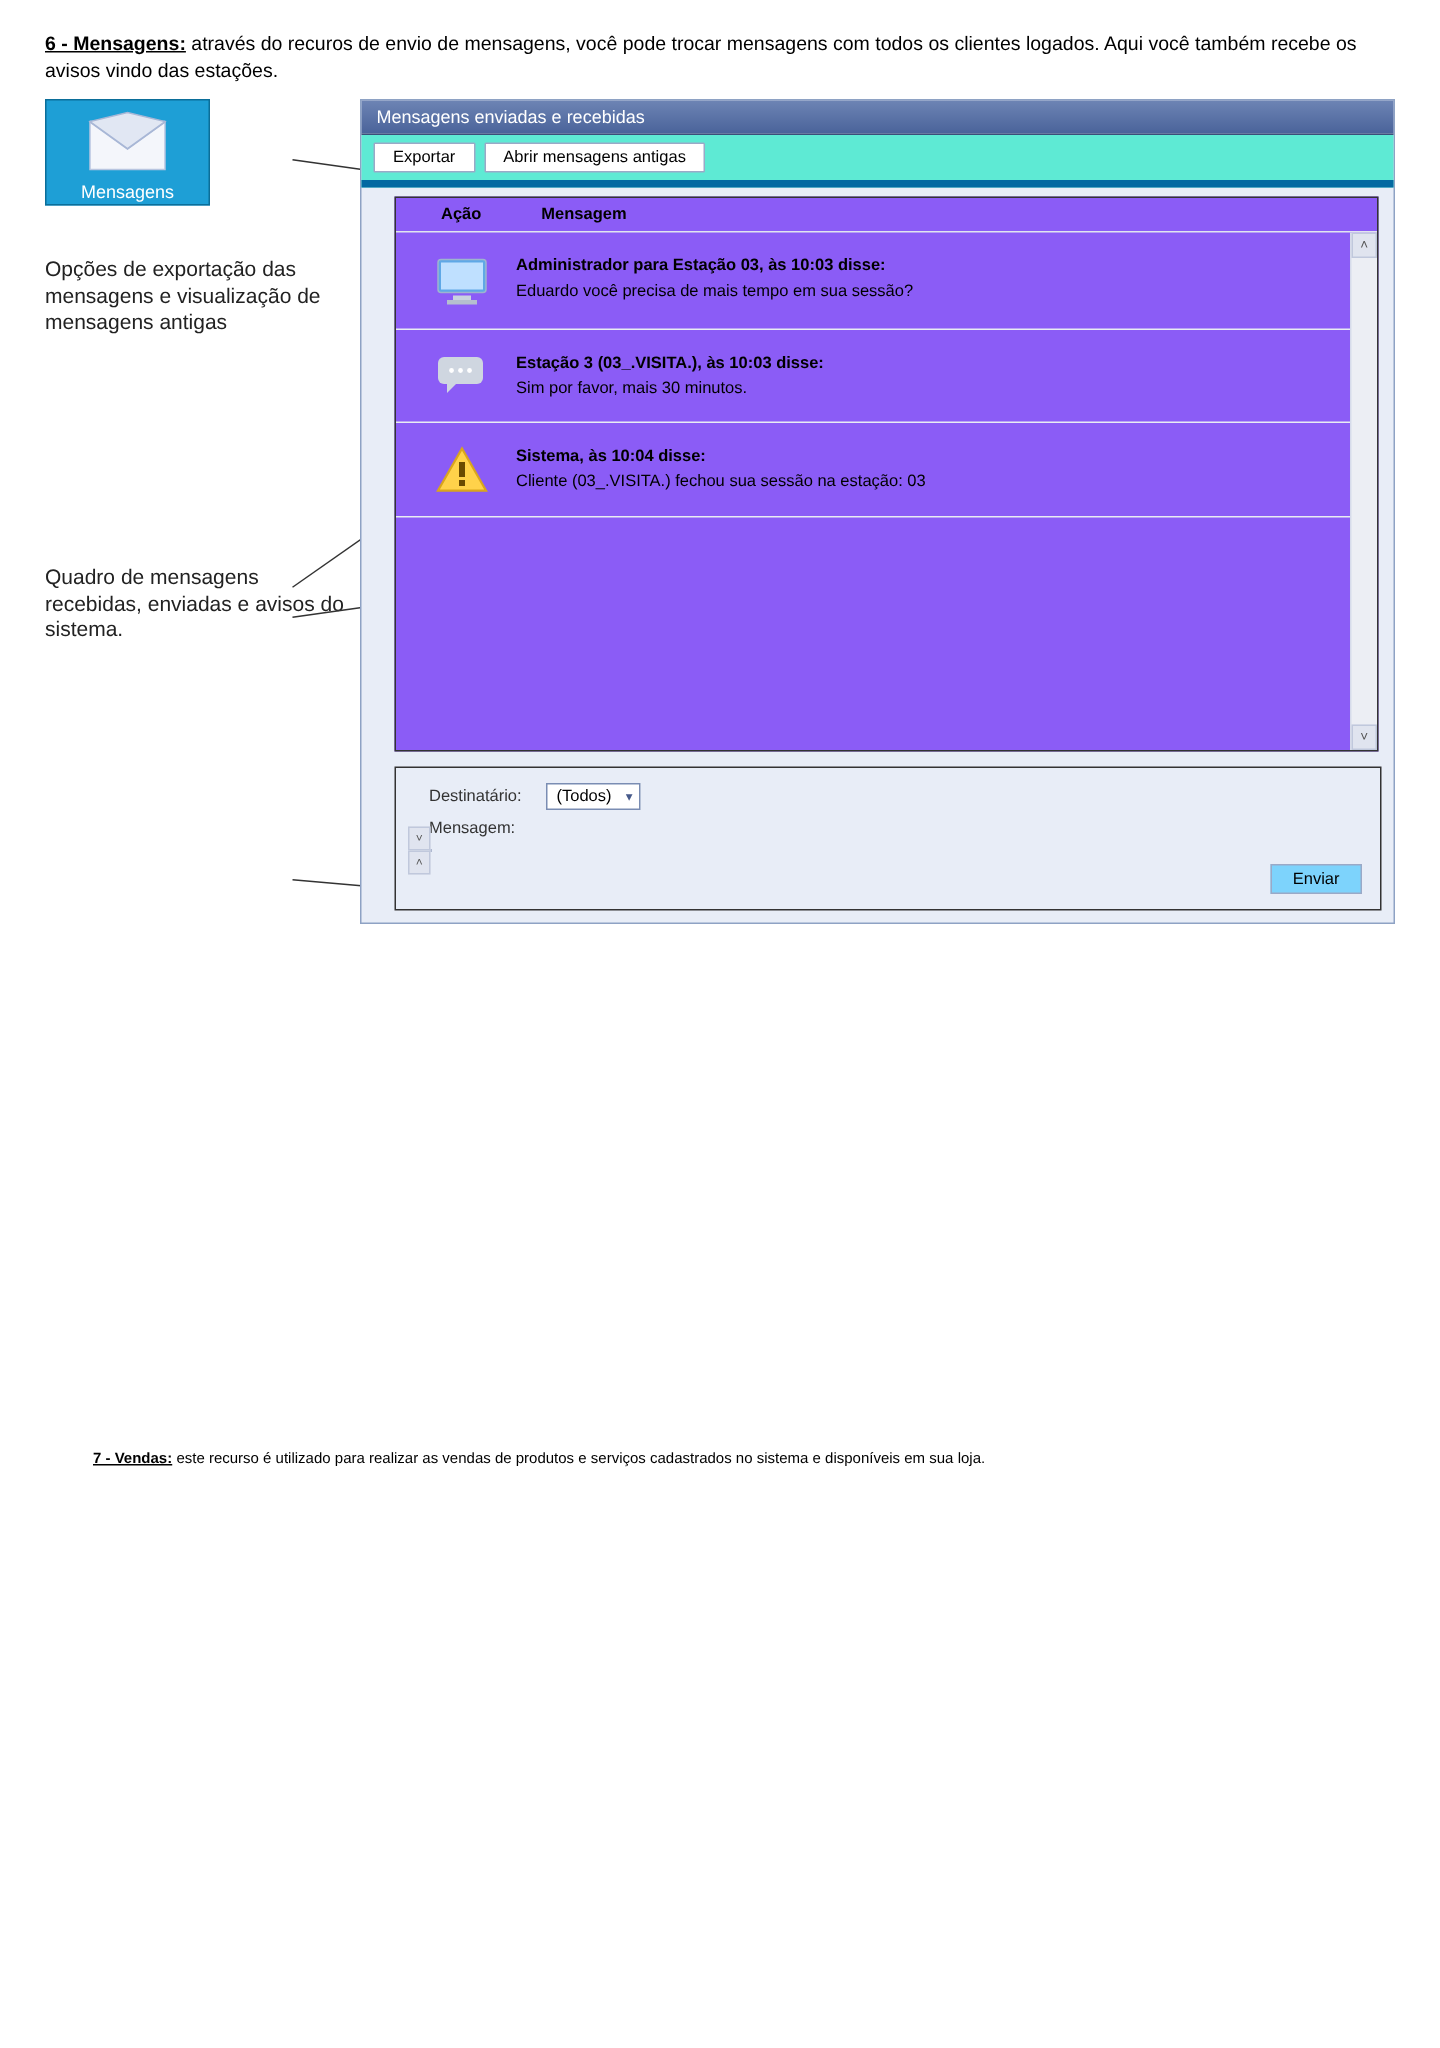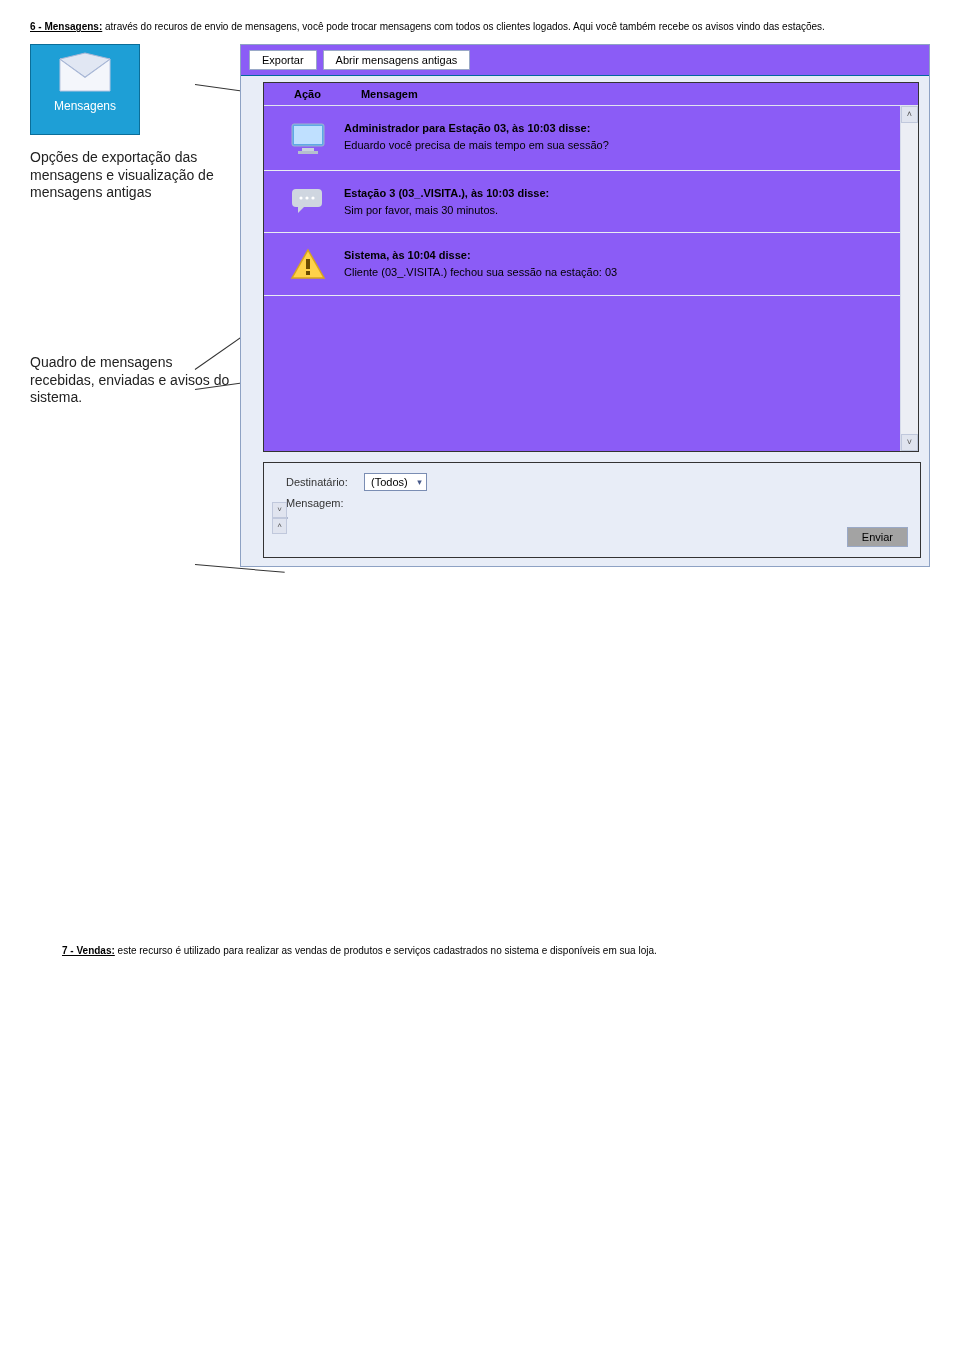--- a/index.html
+++ b/index.html
@@ -1,47 +1,47 @@
 <!DOCTYPE html>
 <html><head>
 <meta charset="utf-8">
 <style>
   * { box-sizing: border-box; margin: 0; padding: 0; }
   body { font-family: Verdana, Arial, sans-serif; font-size: 13px; color: #000; background: #fff; width: 960px; }
   .page { padding: 20px 30px 10px 30px; }
-  .intro { font-size: 10px; line-height: 1.4; margin-bottom: 10px; }
+  .intro { font-size: 13px; line-height: 1.4; margin-bottom: 10px; }
   .intro .head { font-weight: bold; text-decoration: underline; }
   .layout { position: relative; height: 640px; }
   .sidecol { position: absolute; left: 0; top: 0; width: 200px; }
-  .msgicon-card { background: #1e9fd6; width: 110px; height: 91px; color: #fff; font-size: 12px; text-align: center; padding-top: 6px; border: 1px solid #0b6e99; }
+  .msgicon-card { background: #1e9fd6; width: 110px; height: 71px; color: #fff; font-size: 12px; text-align: center; padding-top: 6px; border: 1px solid #0b6e99; }
   .msgicon-card svg { display: block; margin: 0 auto 4px auto; }
   .annot { font-family: Arial, sans-serif; font-size: 14px; color: #222; line-height: 1.25; position: absolute; left: 0; width: 200px; }
   .panel { position: absolute; top: 0; left: 210px; right: 0; border: 1px solid #8ea2c4; background: #e8edf7; }
   .panel-title { background: linear-gradient(#6d84b4,#4a639a); color: #fff; font-size: 12px; padding: 4px 10px; border-bottom: 1px solid #3a4f7a; }
-  .toolbar { background: #8b5cf6; border-bottom: 1px solid #0369a1; padding: 5px 8px; display: flex; gap: 6px; }
+  .toolbar { background: #5eead4; border-bottom: 5px solid #0369a1; padding: 5px 8px; display: flex; gap: 6px; }
   .btn-flat { background: #fff; border: 1px solid #9aa9c7; font-size: 11px; padding: 3px 12px; cursor: pointer; border-radius: 1px; }
   .list-wrap { background: #8b5cf6; margin: 6px 10px 10px 22px; border: 1px solid #c6cde0; position: relative; }
   .list-head { display: flex; gap: 40px; font-size: 11px; font-weight: bold; padding: 5px 16px 5px 30px; border-bottom: 1px solid #e1e5ef; }
   .rows { position: relative; height: 345px; overflow: hidden; }
   .row { display: flex; align-items: flex-start; gap: 16px; padding: 14px 14px 14px 24px; border-bottom: 1px solid #e9ecf3; }
   .row .icon { flex: 0 0 40px; display: flex; align-items: center; justify-content: center; }
   .row .text { font-size: 11px; line-height: 1.5; }
   .row .text .hl { font-weight: bold; }
   .vscroll { position: absolute; top:0; right:0; bottom:0; width: 18px; background: #eceef4; border-left: 1px solid #d6dbea; }
   .vscroll .up, .vscroll .down { position: absolute; left:0; right:0; height: 17px; background: #e0e4ef; border: 1px solid #c0c8dc; font-size: 9px; text-align:center; line-height:15px; color:#555; cursor:pointer; }
   .vscroll .up { top:0; } .vscroll .down { bottom:0; }
   .sendarea { background: #e8edf7; border-top: 1px solid #c6cde0; padding: 10px 12px 10px 22px; position: relative; border: 1px solid #333; margin: 0 8px 8px 22px; }
   .form-row { display:flex; align-items:center; gap:8px; font-size:11px; margin-bottom:6px; }
   .form-row label { width: 70px; color:#333; }
   .select { border:1px solid #7a8db3; background:#fff; font-size:11px; padding:2px 18px 2px 6px; position:relative; }
   .select .caret { position:absolute; right:4px; top:3px; font-size:9px; color:#46598a; }
   .msg-input-wrap { display:flex; gap:8px; align-items:flex-start;flex-direction:column; }
   .msg-input-wrap label { width: 70px; font-size:11px; color:#333; }
   .msg-text { flex:1; height: 40px; border:1px solid #aeb8d0; background:#fff; position:relative; }
-  .send-btn { border:1px solid #9aa9c7; background:#a3a3a3; font-size:11px; padding:3px 14px; align-self:flex-end; cursor:pointer; }
+  .send-btn { border:1px solid #9aa9c7; background:#7dd3fc; font-size:11px; padding:3px 14px; align-self:flex-end; cursor:pointer; }
   .tinyscroll { position:absolute; right:0; top:0; bottom:0; width:16px; background:#eceef4; border-left:1px solid #d6dbea; }
   .tinyscroll .u,.tinyscroll .d{position:absolute;left:0;right:0;height:16px;background:#e0e4ef;border:1px solid #c0c8dc;font-size:8px;text-align:center;line-height:14px;color:#555;}
   .tinyscroll .u{top:0}.tinyscroll .d{bottom:0}
   .line1 { position:absolute; border-top:1px solid #333; transform-origin: left center; }
   .section7 { margin-top: 260px; font-size:10px; line-height:1.4;margin-left:32px; }
   .section7 .head { font-weight: bold; text-decoration: underline; }
 </style>
 </head>
 <body>
 
@@ -66,20 +66,21 @@
       <div class="annot" style="top:105px">Opções de exportação das mensagens e visualização de mensagens antigas</div>
       <div class="annot" style="top:310px">Quadro de mensagens recebidas, enviadas e avisos do sistema.</div>
     </div>
 
     <div class="line1" style="left:165px; top:40px; width:90px; transform:rotate(8deg);"></div>
     <div class="line1" style="left:165px; top:325px; width:130px; transform:rotate(-35deg);"></div>
     <div class="line1" style="left:165px; top:345px; width:140px; transform:rotate(-8deg);"></div>
     <div class="line1" style="left:165px; top:520px; width:90px; transform:rotate(5deg);"></div>
 
     <div class="panel">
+      <div class="panel-title">Mensagens enviadas e recebidas</div>
       <div class="toolbar">
         <button class="btn-flat">Exportar</button>
         <button class="btn-flat">Abrir mensagens antigas</button>
       </div>
 
       <div class="list-wrap" style="border:1px solid #333;">
         <div class="list-head">
           <span>Ação</span>
           <span>Mensagem</span>
         </div>

